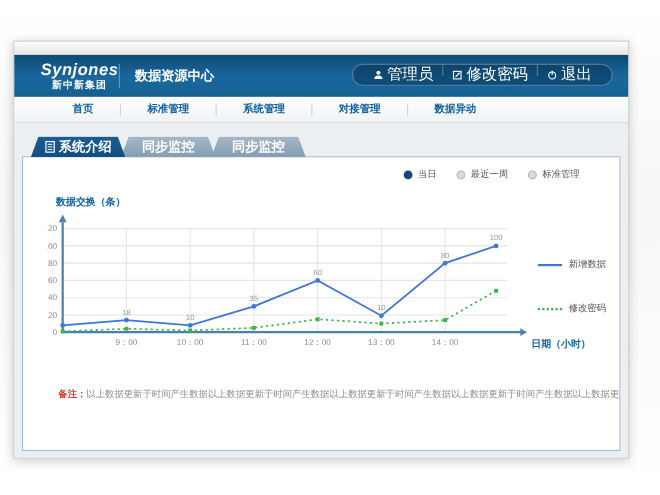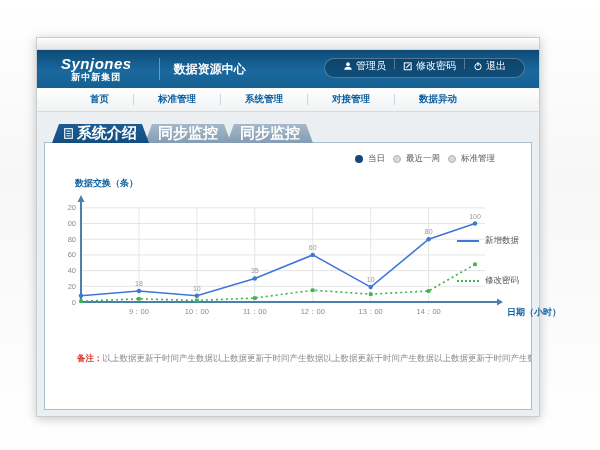--- a/index.html
+++ b/index.html
@@ -3,66 +3,66 @@
 <meta charset="utf-8">
 <style>
   * { margin:0; padding:0; box-sizing:border-box; }
   html,body { width:600px; height:450px; overflow:hidden; }
   body {
     font-family:"Liberation Sans","DejaVu Sans",sans-serif;
     background:linear-gradient(#ffffff,#f7f7f7 40%,#ffffff);
     position:relative; font-size:9px; color:#333;
   }
   .window{
-    position:absolute; left:36px; top:37px; width:504px; height:380px;
+    position:absolute; left:12px; top:37px; width:560px; height:380px;
     background:#eceff1; box-shadow:0 2px 10px rgba(0,0,0,.22);
     border:1px solid #c9cdd0; display:flex; flex-direction:column;
   }
   .chrome{ height:12px; background:linear-gradient(#fefefe,#e6e6e6); border-bottom:1px solid #d6d6d6;}
   
   .hdr{
     height:38px; background:linear-gradient(#0e4a75,#1a689f 55%,#15608f);
     display:flex; align-items:center; padding:0 10px; color:#fff; position:relative;
   }
   .logo{ display:flex; flex-direction:column; align-items:center; line-height:1; margin-left:14px;}
   .logo .l1{ font-size:15px; font-weight:bold; font-style:italic; letter-spacing:.5px;}
   .logo .l2{ font-size:9px; font-weight:bold; margin-top:2px; letter-spacing:1px;}
-  .hdr-title{ font-size:12px; font-weight:bold; margin-left:27px; padding-left:14px; border-left:1px solid rgba(255,255,255,.35); height:22px; display:flex; align-items:center;text-align:center;}
+  .hdr-title{ font-size:12px; font-weight:bold; margin-left:0; padding-left:14px; border-left:1px solid rgba(255,255,255,.35); height:22px; display:flex; align-items:center;text-align:center;}
   .userbar{
     position:absolute; right:14px; top:8px; height:20px; display:flex; align-items:flex-start;
     background:rgba(8,52,86,.55); border:1px solid rgba(255,255,255,.28); border-radius:10px;
-    padding:0 10px; font-size:10px;
+    padding:0 10px; font-size:14px;
   }
   .userbar .uitem{ display:flex; align-items:center; gap:3px; padding:0 8px; cursor:pointer; white-space:nowrap;}
   .userbar .sep{ width:1px; height:10px; background:rgba(255,255,255,.3);}
   .uicon{ width:10px; height:10px; display:inline-block;}
   
   .nav{
     height:24px; background:linear-gradient(#ffffff,#f0f2f3);
     border-bottom:1px solid #d8dcde; display:flex; align-items:center; padding-left:29px;
   }
   .nav .nitem{ color:#1060a0; font-weight:bold; font-size:9.5px; padding:0 24px; cursor:pointer; white-space:nowrap;}
   .nav .ndiv{ width:1px; height:11px; background:#cfd4d8;}
   
   .content{ flex:1; background:#eceff1; padding:12px 7px 6px 7px; display:flex; flex-direction:column; position:relative;}
   .tabs{ display:flex; margin-left:8px; height:19px; }
   .tab{
     min-width:86px; padding:0 12px; display:flex; align-items:center; justify-content:center; gap:4px;
-    color:#fff; font-size:15px; font-weight:bold; cursor:pointer;
+    color:#fff; font-size:12px; font-weight:bold; cursor:pointer;
     clip-path:polygon(7px 0, calc(100% - 7px) 0, 100% 100%, 0 100%);
     margin-right:-4px;
   }
   .tab.active{ background:linear-gradient(#1b5d94,#144d7f); z-index:2;}
   .tab.inactive{ background:linear-gradient(#a5b8c9,#849db2); z-index:1;}
   .panel{
     flex:1; background:#fff; border:1px solid #a3bfd4; position:relative;
     margin-top:-1px; padding-top:10px;
   }
   
-  .radios{ position:absolute; top:10px; right:36px; display:flex; align-items:flex-start; gap:8px;}
+  .radios{ position:absolute; top:10px; right:36px; display:flex; align-items:flex-start; gap:18px;}
   .radio{ display:flex; align-items:center; gap:5px; cursor:pointer; color:#555; font-size:8.5px;}
   .rdot{ width:8px; height:8px; border-radius:50%;}
   .rdot.on{ background:#16477c;}
   .rdot.off{ background:#d9d9d9; border:1px solid #b3b3b3;}
   
   .ylab{ color:#1464a0; font-weight:bold; font-size:9px; margin:24px 12px 0 30px;}
   #chart-svg{ display:block; margin:4px 0 0 22px;}
   .legend{ position:absolute; right:12px; top:92px; display:flex; flex-direction:column; gap:28px;}
   .litem{ display:flex; align-items:center; gap:6px; font-size:8.5px; color:#555;}
   .lswatch{ width:22px; height:0; border-top-width:2px;}

